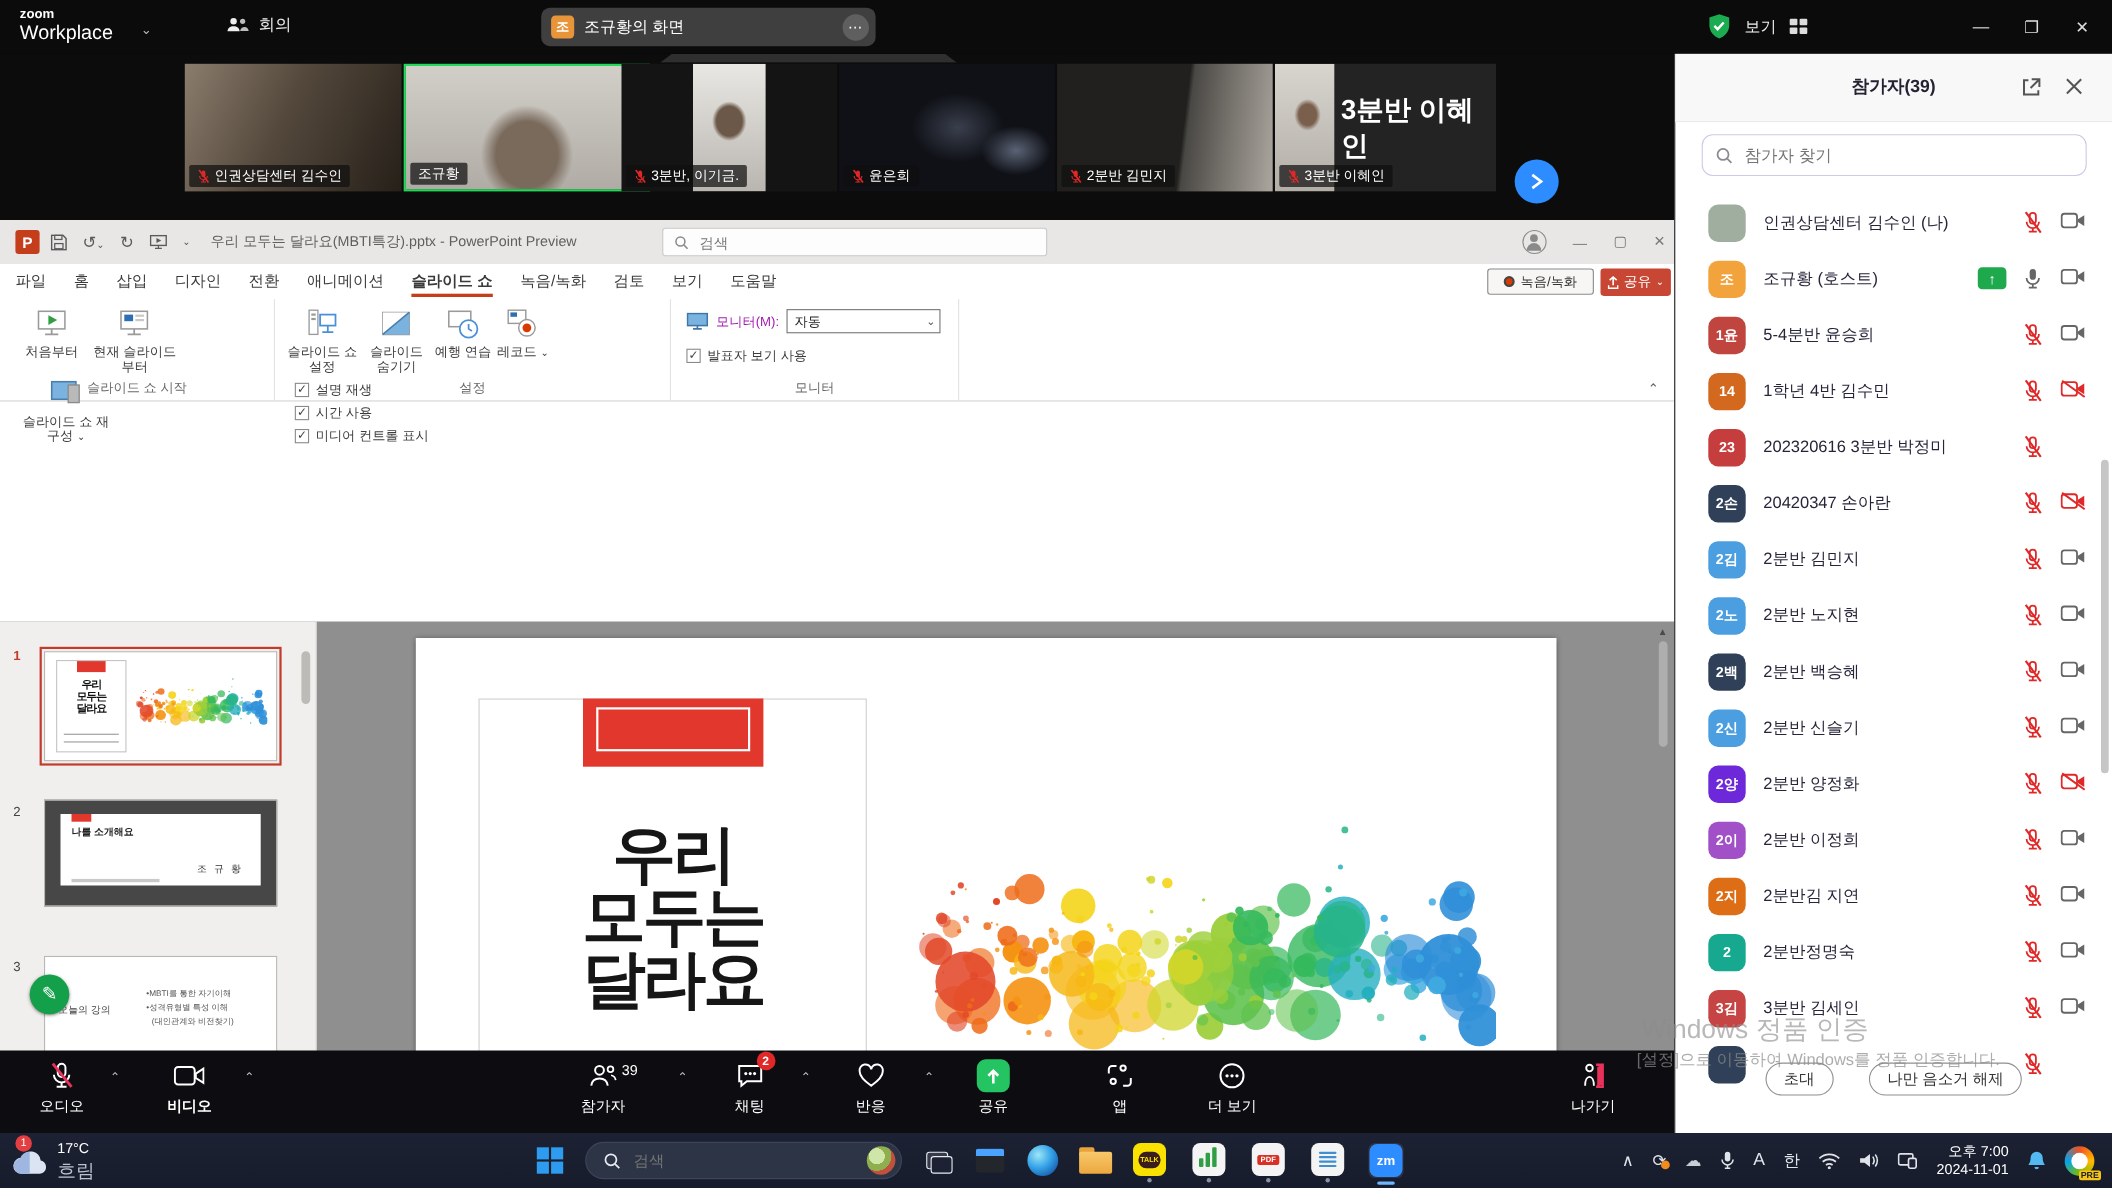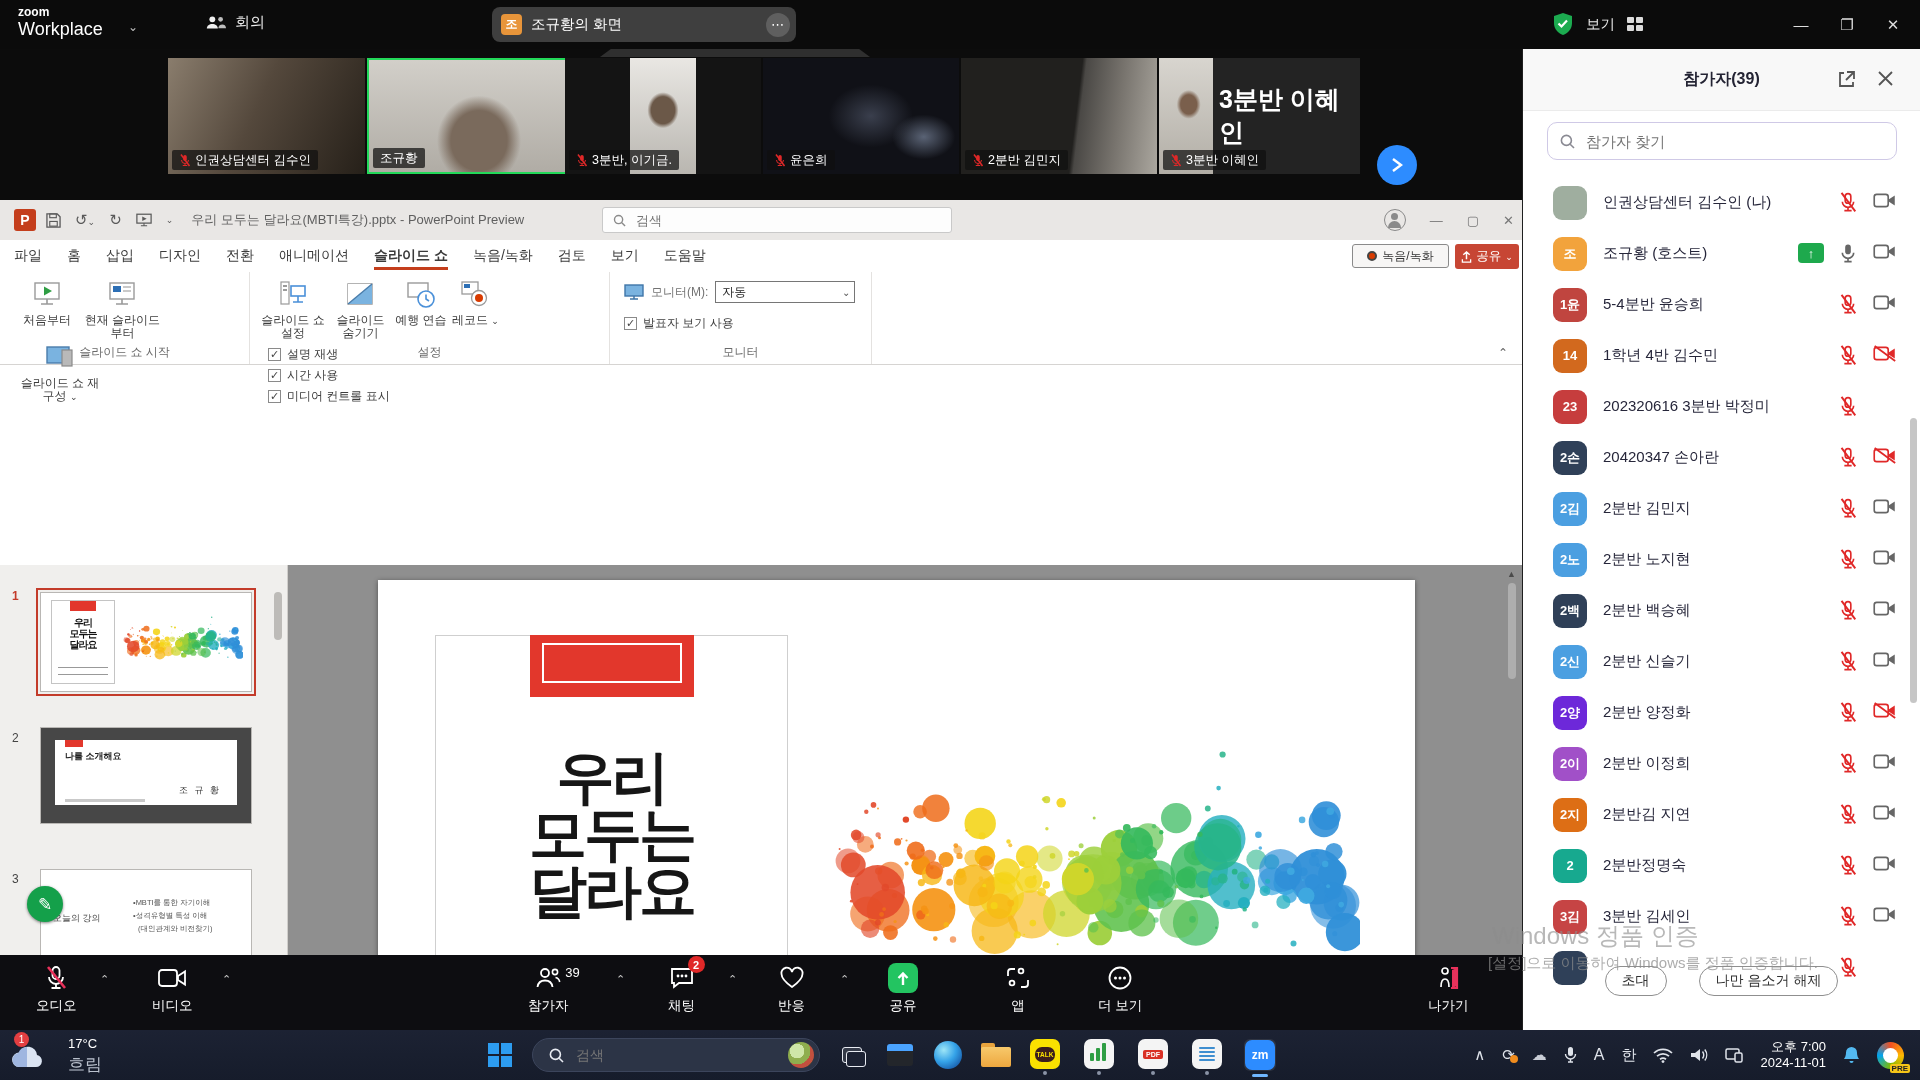--- a/index.html
+++ b/index.html
@@ -131,21 +131,21 @@
   .pic2{position:absolute;right:24px;top:15px;}
   .shbadge{position:absolute;right:96px;top:15px;width:26px;height:20px;border-radius:4px;background:#1ea94d;color:#fff;display:flex;align-items:center;justify-content:center;font-size:13px;font-weight:700;}
   .pscroll{position:absolute;right:3px;top:369px;width:7px;height:285px;background:#c6c6c6;border-radius:4px;}
   .pfoot{position:absolute;left:0;right:0;top:917px;height:64px;display:flex;gap:32px;justify-content:center;z-index:40;}
   .pfbtn{height:30px;border:1px solid #8f8f8f;border-radius:15px;background:#fff;color:#333;font-size:14px;display:flex;align-items:center;justify-content:center;padding:0 16px;}
   .wm1{left:1492px;top:920px;font-size:24px;color:rgba(140,140,140,.62);z-index:50;white-space:nowrap;}
   .wm2{left:1488px;top:954px;font-size:15px;color:rgba(140,140,140,.72);z-index:50;white-space:nowrap;}
 
   
   .tb{left:0;top:1030px;width:1920px;height:50px;background:linear-gradient(#1c2233,#161c2b);}
-  .weather{left:10px;top:6px;display:flex;align-items:center;gap:24px;color:#fff;}
+  .weather{left:10px;top:6px;display:flex;align-items:center;gap:8px;color:#fff;}
   .wtxt .a{font-size:13px;}
   .wtxt .b{font-size:17px;color:#bac1cd;margin-top:2px;}
   .wbadge{position:absolute;left:14px;top:2px;width:15px;height:15px;border-radius:50%;background:#e33e41;color:#fff;font-size:10px;display:flex;align-items:center;justify-content:center;z-index:2;}
   .winlogo{left:488px;top:13px;display:grid;grid-template-columns:11px 11px;grid-gap:2px;}
   .winlogo span{width:11px;height:11px;background:#2d9cf0;}
   .tsearch{left:532px;top:8px;width:288px;height:34px;background:#2c3446;border:1px solid #3c455c;border-radius:17px;display:flex;align-items:center;gap:10px;padding:0 5px 0 16px;color:#e8ebf2;}
   .tsearch input{border:0;outline:0;background:transparent;color:#e8ebf2;font-size:14px;width:190px;}
   .food{width:26px;height:26px;border-radius:50%;margin-left:auto;background:radial-gradient(circle at 35% 35%,#cfe6a8 0 30%,#8fae4e 31% 55%,#c2503e 56% 75%,#7a4a2d 76% 100%);}
   .tic{position:absolute;top:9px;width:32px;height:32px;display:flex;align-items:center;justify-content:center;}
   .tic .dot{position:absolute;bottom:-6px;left:50%;transform:translateX(-50%);width:4px;height:4px;border-radius:2px;background:#8a93a6;}
@@ -454,21 +454,21 @@
             </div>
         </div>
         <div class="glabel">설정</div>
       </div>
       <div class="rgrp" style="width:262px;padding-left:14px;border-right:1px solid #e4e2e0;">
         <div style="display:flex;align-items:center;gap:7px;margin-top:4px;">
           <svg width="20" height="17" viewBox="0 0 20 17">
               <rect x="1" y="1" width="18" height="11" fill="#7ab3e0" stroke="#3f76a8" stroke-width="1.4"></rect>
               <path d="M10 12v3M6 15h8" stroke="#3f76a8" stroke-width="1.5"></path>
             </svg>
-          <span style="font-size:12px;color:#737373;">모니터(M):</span>
+          <span style="font-size:12px;color:#a21caf;">모니터(M):</span>
           <div class="combo">
               <span>자동</span>
               <span class="cchev">⌄</span>
             </div>
         </div>
         <div class="rchk" style="margin-top:10px;">
             <span class="cbx">✓</span>
             <span>발표자 보기 사용</span>
           </div>
         <div class="glabel">모니터</div>
@@ -1019,21 +1019,21 @@
         <svg width="24" height="26" viewBox="0 0 24 26">
             <rect x="8.5" y="2" width="7" height="12" rx="3.5" fill="none" stroke="#fff" stroke-width="1.8"></rect>
             <path d="M5 12a7 7 0 0 0 14 0" fill="none" stroke="#fff" stroke-width="1.8"></path>
             <path d="M12 19v4M7.5 23h9" stroke="#fff" stroke-width="1.8"></path>
             <path d="M4 2l17 21" stroke="#e8315b" stroke-width="2.6"></path>
           </svg>
       </span>
       <span class="zlb">오디오</span>
     </div>
     <div class="abs zchev" style="left:100px;">⌃</div>
-    <div class="zbtn" style="left:152px;">
+    <div class="zbtn" style="left:152px;font-weight:bold;">
       <span class="zic">
         <svg width="28" height="20" viewBox="0 0 28 20">
             <rect x="1" y="2" width="18" height="16" rx="3" fill="none" stroke="#fff" stroke-width="1.8"></rect>
             <path d="M20 8l7-4.5v13L20 12z" fill="none" stroke="#fff" stroke-width="1.8"></path>
           </svg>
       </span>
       <span class="zlb">비디오</span>
     </div>
     <div class="abs zchev" style="left:222px;">⌃</div>
 

